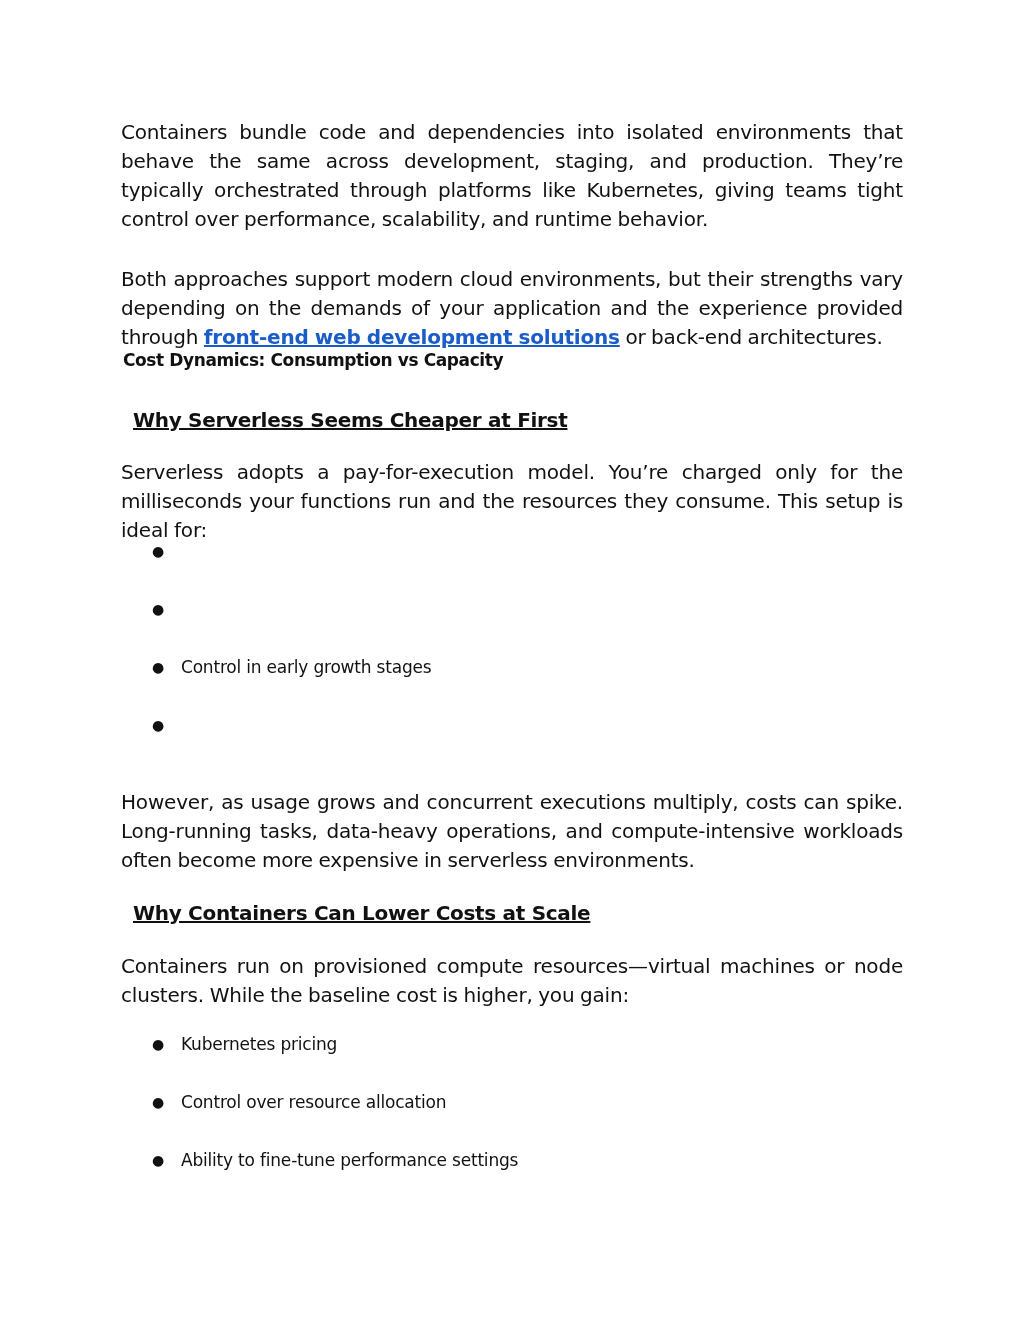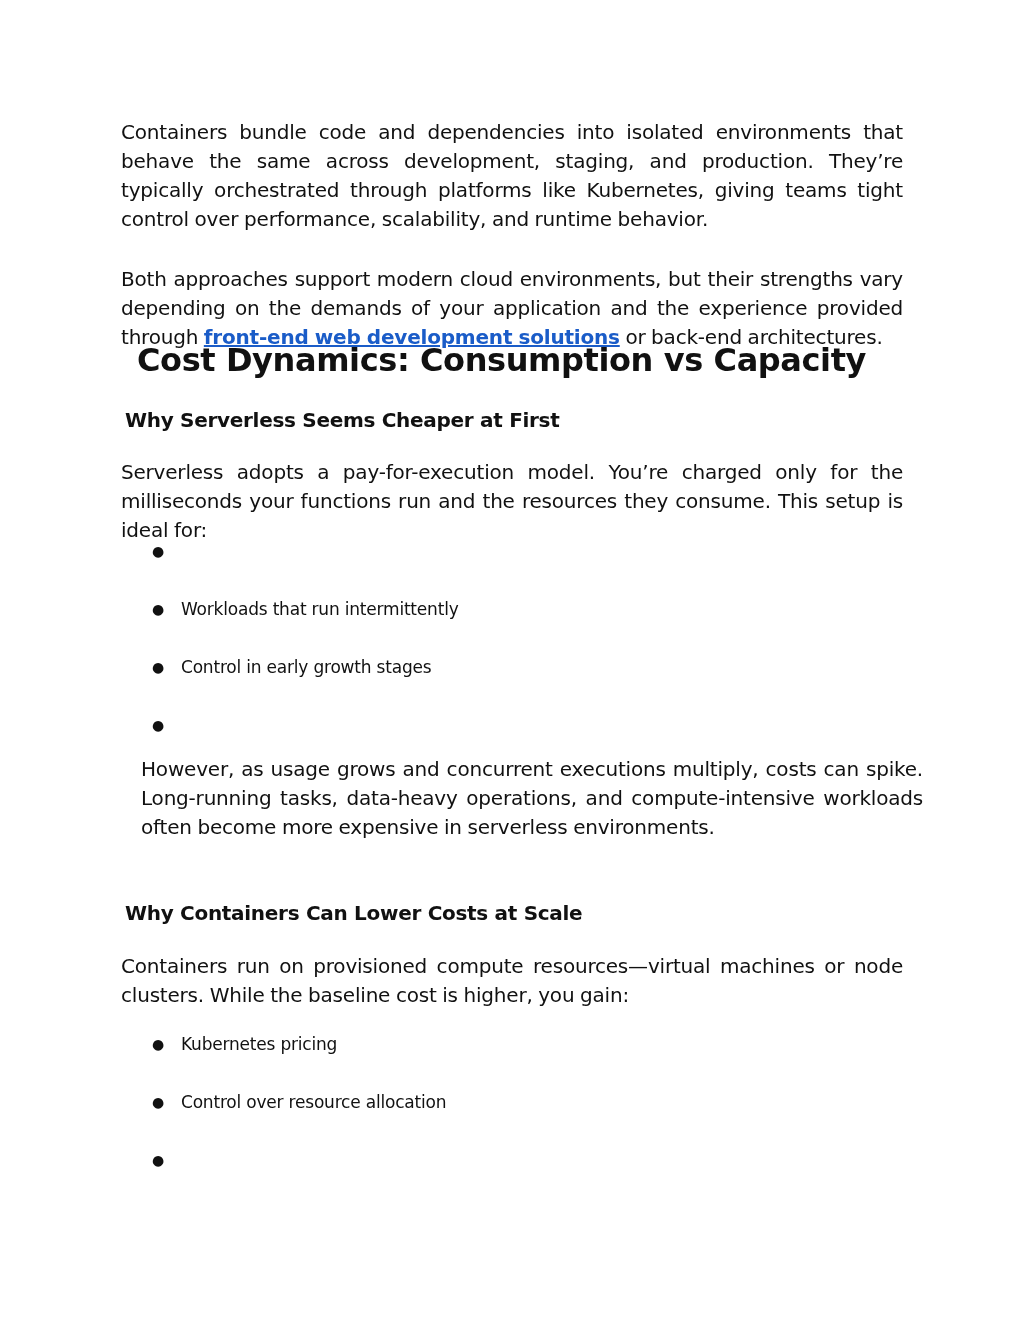--- a/index.html
+++ b/index.html
@@ -3,24 +3,24 @@
 <meta charset="utf-8">
 <style>
   html, body { margin: 0; padding: 0; background: #ffffff; }
   body { width: 1024px; height: 1325px; position: relative; overflow: hidden;
          font-family: "DejaVu Sans", sans-serif; color: #111111; }
   .page { position: absolute; left: 121px; top: 0; width: 782px; }
   p.body { position: absolute; left: 0; width: 782px; margin: 0;
            font-size: 20px; line-height: 29px; text-align: justify;
            text-align-last: left; letter-spacing: -0.2px; word-spacing: -0.5px; }
   a.link { color: #1a5cc8; font-weight: bold; text-decoration: underline; }
-  h2 { position: absolute; left: 16px; margin: 0; font-size: 32px; font-weight: bold;
+  h2 { position: absolute; left: 2px; margin: 0; font-size: 17px; font-weight: bold;
        line-height: 32px; letter-spacing: -0.4px; }
-  h3 { position: absolute; left: 4px; margin: 0; font-size: 20px; font-weight: bold;
-       line-height: 28px; letter-spacing: -0.3px; }
+  h3 { position: absolute; left: 12px; margin: 0; font-size: 20px; font-weight: bold;
+       line-height: 28px; letter-spacing: -0.3px; text-decoration: underline; }
   ul.bullets { position: absolute; left: 0; margin: 0; padding: 0; list-style: none; width: 782px; }
   ul.bullets li { position: relative; height: 58px; font-size: 17px; line-height: 29px;
                   padding-left: 60px; letter-spacing: -0.2px; }
   ul.bullets li .dot { position: absolute; left: 31px; top: 0; font-size: 14px; }
 </style>
 </head>
 <body>
 
 <div class="page">
 
@@ -29,30 +29,30 @@
   <p class="body" style="top:217px;margin-top:48px;"><span>Both approaches support modern cloud environments, but their strengths vary depending on the demands of your application and the experience provided through </span><a class="link" href="#">front-end web development solutions</a><span> or back-end architectures.</span></p>
 
   <h2 style="top:344px;">Cost Dynamics: Consumption vs Capacity</h2>
 
   <h3 style="top:406px;">Why Serverless Seems Cheaper at First</h3>
 
   <p class="body" style="top:458px;">Serverless adopts a pay-for-execution model. You’re charged only for the milliseconds your functions run and the resources they consume. This setup is ideal for:</p>
 
   <ul class="bullets" style="top:537px;">
     <li><span class="dot">●</span></li>
-    <li><span class="dot">●</span><span>Workloads that run intermittently</span></li>
+    <li><span class="dot">●</span></li>
     <li><span class="dot">●</span><span>Control in early growth stages</span></li>
     <li><span class="dot">●</span></li>
   </ul>
 
-  <p class="body" style="top:755px;margin-left:20px;">However, as usage grows and concurrent executions multiply, costs can spike. Long-running tasks, data-heavy operations, and compute-intensive workloads often become more expensive in serverless environments.</p>
+  <p class="body" style="top:788px;">However, as usage grows and concurrent executions multiply, costs can spike. Long-running tasks, data-heavy operations, and compute-intensive workloads often become more expensive in serverless environments.</p>
 
   <h3 style="top:899px;">Why Containers Can Lower Costs at Scale</h3>
 
   <p class="body" style="top:952px;">Containers run on provisioned compute resources—virtual machines or node clusters. While the baseline cost is higher, you gain:</p>
 
   <ul class="bullets" style="top:1030px;">
     <li><span class="dot">●</span><span>Kubernetes pricing</span></li>
     <li><span class="dot">●</span><span>Control over resource allocation</span></li>
-    <li><span class="dot">●</span></li>
+    <li><span class="dot">●</span><span>Ability to fine-tune performance settings</span></li>
   </ul>
 
 </div>
 
 </body></html>

